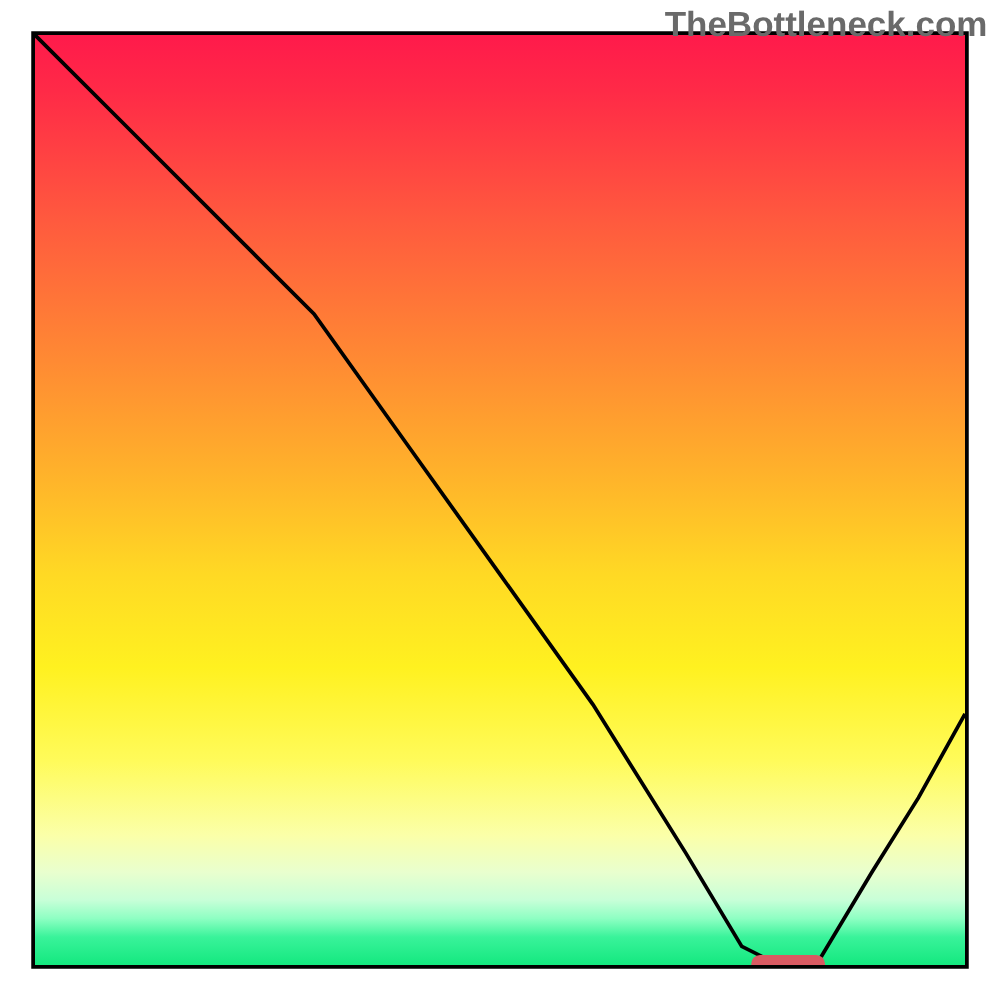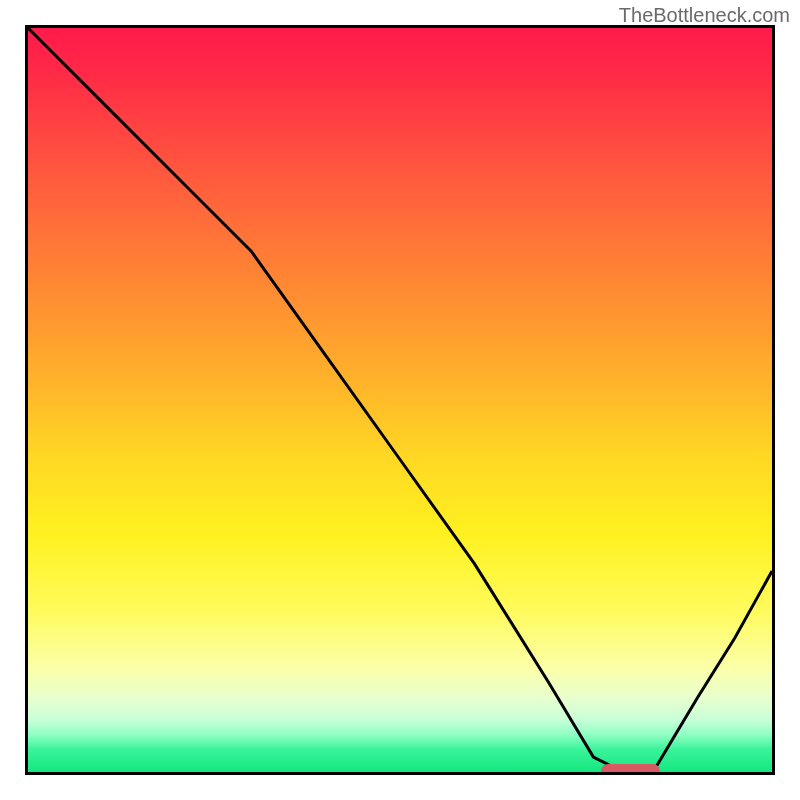--- a/index.html
+++ b/index.html
@@ -8,22 +8,22 @@
     width: 800px;
     height: 800px;
     overflow: hidden;
     background: #ffffff;
     font-family: Arial, Helvetica, sans-serif;
   }
   .watermark {
     position: absolute;
     top: 4px;
     right: 10px;
-    font-size: 20px;
-    font-weight: 400;
+    font-size: 28px;
+    font-weight: 700;
     color: #6a6a6a;
     z-index: 10;
   }
   .plot-area {
     position: absolute;
     left: 25px;
     top: 25px;
     width: 750px;
     height: 750px;
     border: 3px solid #000;

